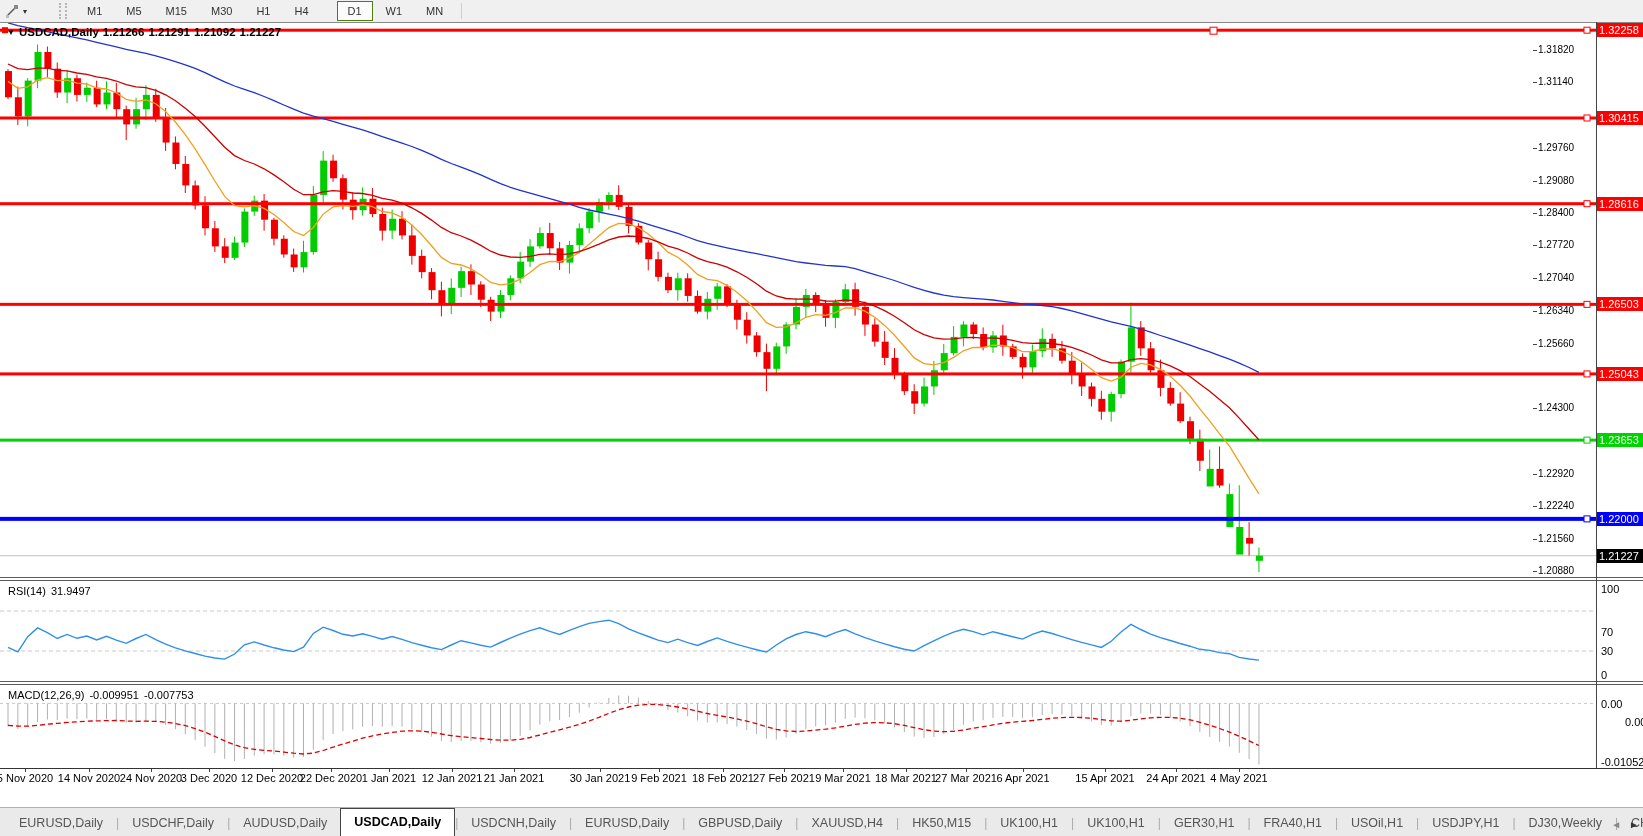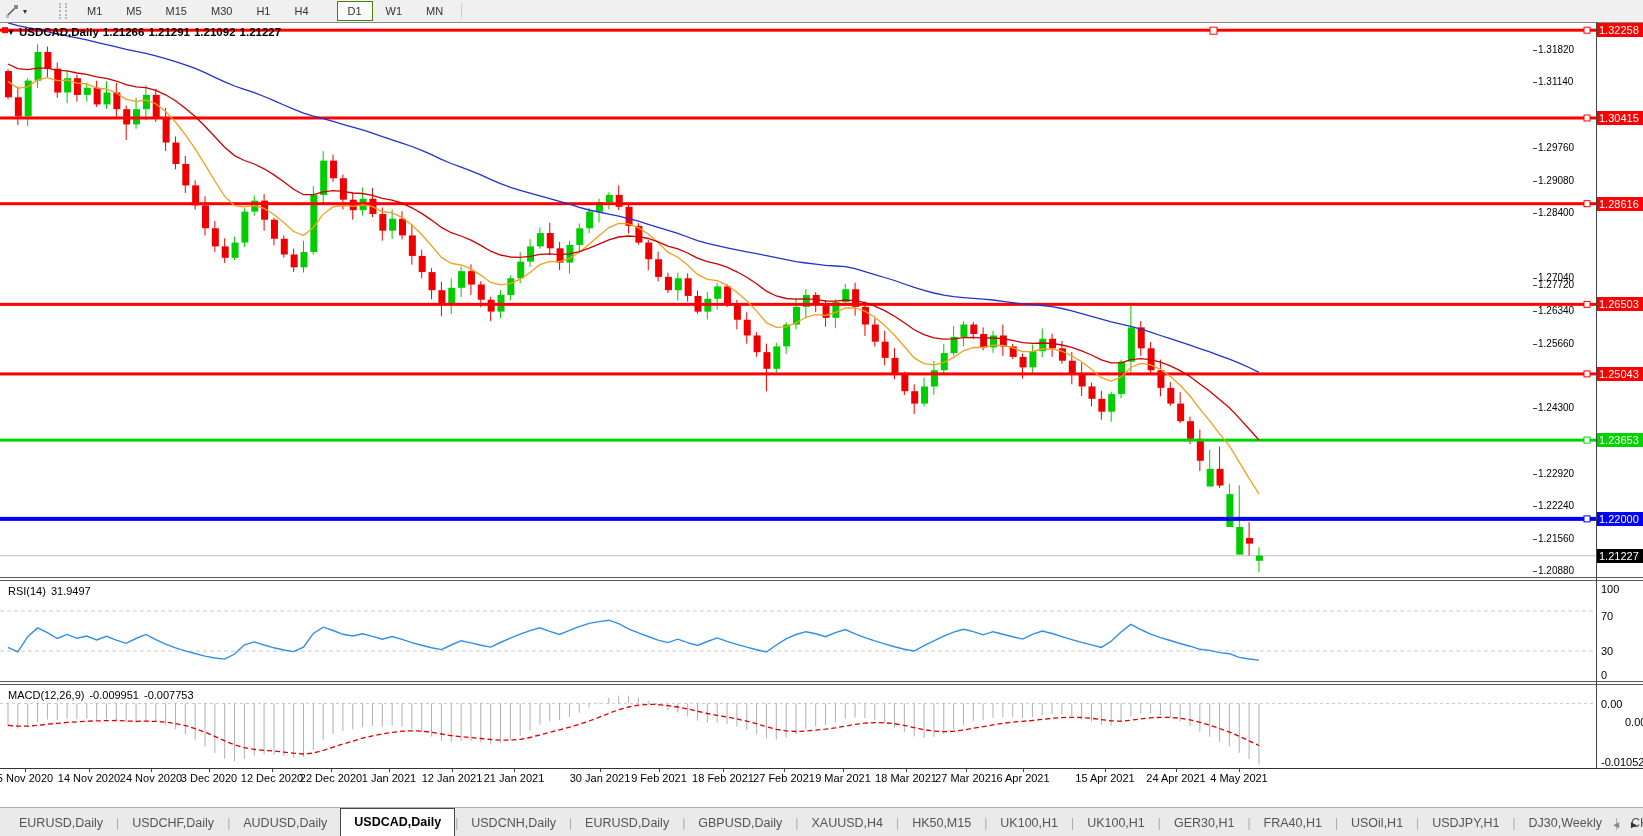--- a/index.html
+++ b/index.html
@@ -758,39 +758,39 @@
   <div class="panel-label" style="top:689px;">
     <span>MACD(12,26,9)</span><span>-0.009951</span><span>-0.007753</span>
   </div>
 
   <div id="axis-col">
       <div class="ytick" style="top: 44.0601px;">1.31820</div>
       <div class="ytick" style="top: 76.4549px;">1.31140</div>
       <div class="ytick" style="top: 142.197px;">1.29760</div>
       <div class="ytick" style="top: 174.592px;">1.29080</div>
       <div class="ytick" style="top: 206.987px;">1.28400</div>
-      <div class="ytick" style="top: 239.382px; margin-top: 40px;">1.27720</div>
+      <div class="ytick" style="top: 239.382px;">1.27720</div>
       <div class="ytick" style="top: 271.777px;">1.27040</div>
       <div class="ytick" style="top: 305.124px;">1.26340</div>
       <div class="ytick" style="top: 337.519px;">1.25660</div>
       <div class="ytick" style="top: 402.309px;">1.24300</div>
       <div class="ytick" style="top: 468.052px;">1.22920</div>
       <div class="ytick" style="top: 500.446px;">1.22240</div>
       <div class="ytick" style="top: 532.841px;">1.21560</div>
       <div class="ytick" style="top: 565.236px;">1.20880</div>
       <div class="badge" style="top: 23.194px; background: rgb(255, 0, 0);">1.32258</div>
       <div class="badge" style="top: 110.994px; background: rgb(255, 0, 0);">1.30415</div>
       <div class="badge" style="top: 196.697px; background: rgb(255, 0, 0);">1.28616</div>
       <div class="badge" style="top: 297.359px; background: rgb(255, 0, 0);">1.26503</div>
       <div class="badge" style="top: 366.913px; background: rgb(255, 0, 0);">1.25043</div>
       <div class="badge" style="top: 433.132px; background: rgb(0, 212, 0);">1.23653</div>
       <div class="badge" style="top: 511.88px; background: rgb(0, 0, 255);">1.22000</div>
       <div class="badge" style="top: 548.705px; background: rgb(0, 0, 0);">1.21227</div>
       <div class="scale-lab" style="top: 583px;">100</div>
-      <div class="scale-lab" style="top: 610px;">70</div>
+      <div class="scale-lab" style="top: 626px;">70</div>
       <div class="scale-lab" style="top: 645px;">30</div>
       <div class="scale-lab" style="top: 669px;">0</div>
       <div class="scale-lab" style="top: 716px; padding-left: 24px;">0.00203</div>
       <div class="scale-lab" style="top: 698.414px;">0.00</div>
       <div class="scale-lab" style="top: 756px;">-0.010522</div>
     </div>
   <div id="xaxis">
       <div class="xtick" style="left: 25px;"></div>
       <div class="xdate" style="left: 25px;">5 Nov 2020</div>
       <div class="xtick" style="left: 89px;"></div>

